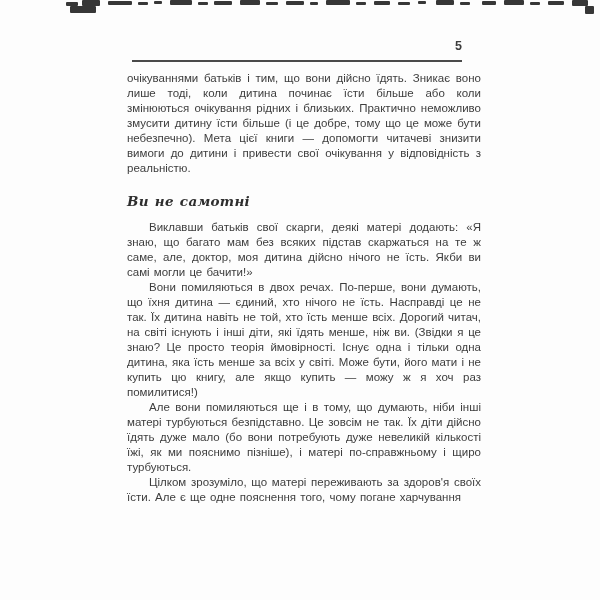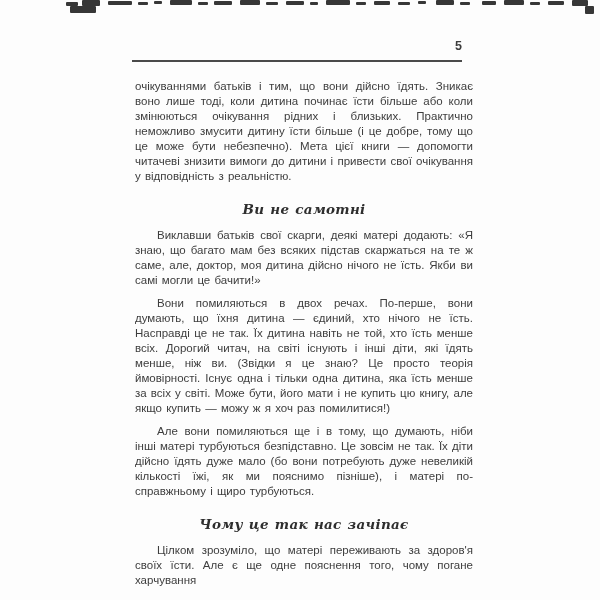--- a/index.html
+++ b/index.html
@@ -41,30 +41,30 @@
   }
   .bodytext{
     position:absolute;
     top:71px;left:127px;width:354px;
     text-align:justify;
     font-size:11.5px;
     line-height:15px;
     color:var(--ink);
     word-spacing:1px;
   }
-  .para{margin:8px;text-indent:22px;}
+  .para{margin:0;text-indent:22px;}
   .para.noindent{text-indent:0;}
   .heading{
     font-family:"DejaVu Serif",serif;
     font-style:italic;
     font-weight:bold;
     font-size:13.5px;
     letter-spacing:.3px;
     color:var(--heading-ink);
-    text-align:center;
+    text-align:left;
     text-indent:0;
     margin:18px 0 11px 0;
   }
 </style>
 </head>
 <body>
 
 <div class="page">
 
   <div id="top-edge">
@@ -104,18 +104,17 @@
     <p class="para noindent">очікуваннями батьків і тим, що вони дійсно їдять. Зникає воно лише тоді, коли дитина починає їсти більше або коли змінюються очікування рідних і близьких. Практично неможливо змусити дитину їсти більше (і це добре, тому що це може бути небезпечно). Мета цієї книги — допомогти читачеві знизити вимоги до дитини і привести свої очікування у відповідність з реальністю.</p>
 
     <h2 class="heading">Ви не самотні</h2>
 
     <p class="para">Виклавши батьків свої скарги, деякі матері додають: «Я знаю, що багато мам без всяких підстав скаржаться на те ж саме, але, доктор, моя дитина дійсно нічого не їсть. Якби ви самі могли це бачити!»</p>
 
     <p class="para">Вони помиляються в двох речах. По-перше, вони думають, що їхня дитина — єдиний, хто нічого не їсть. Насправді це не так. Їх дитина навіть не той, хто їсть менше всіх. Дорогий читач, на світі існують і інші діти, які їдять менше, ніж ви. (Звідки я це знаю? Це просто теорія ймовірності. Існує одна і тільки одна дитина, яка їсть менше за всіх у світі. Може бути, його мати і не купить цю книгу, але якщо купить — можу ж я хоч раз помилитися!)</p>
 
     <p class="para">Але вони помиляються ще і в тому, що думають, ніби інші матері турбуються безпідставно. Це зовсім не так. Їх діти дійсно їдять дуже мало (бо вони потребують дуже невеликій кількості їжі, як ми пояснимо пізніше), і матері по-справжньому і щиро турбуються.</p>
 
-    <h2 class="heading">Чому це так нас зачіпає</h2>
 
     <p class="para">Цілком зрозуміло, що матері переживають за здоров'я своїх їсти. Але є ще одне пояснення того, чому погане харчування</p>
   </div>
 
 </div>
 
 </body></html>

